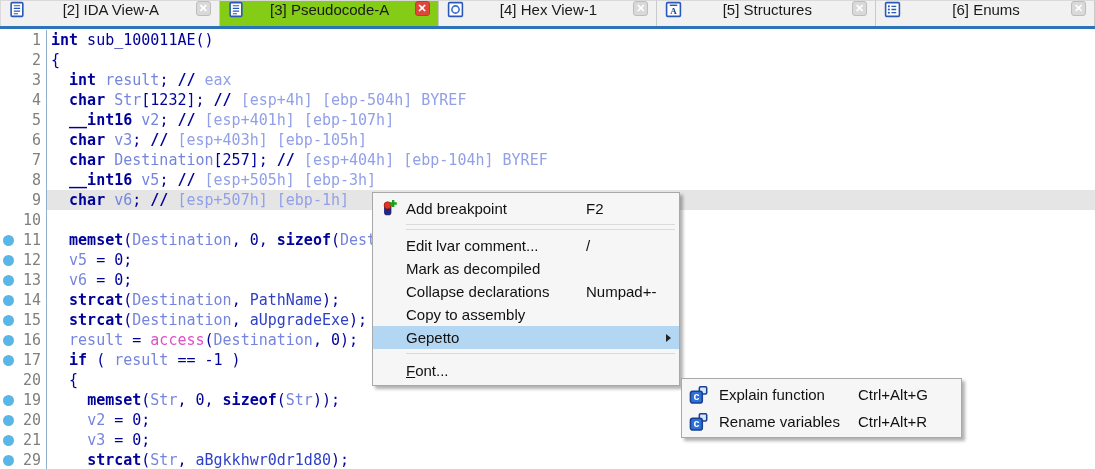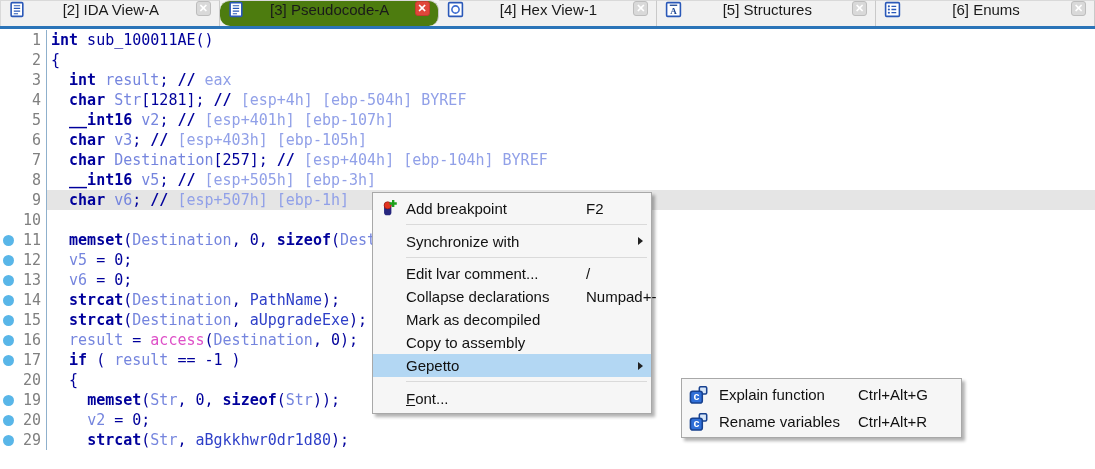--- a/index.html
+++ b/index.html
@@ -5,21 +5,21 @@
   * { margin:0; padding:0; box-sizing:border-box; }
   html,body { width:1095px; height:469px; overflow:hidden; background:#fff;
               font-family:"Liberation Sans", sans-serif; }
 
   
   .tabbar { height:29px; display:flex; background:#f1f1f1;
             border-bottom:3px solid var(--accent_blue,#2b74b8); }
   .tab { flex:1; display:flex; align-items:flex-start; gap:6px; padding:0 8px;
          background:#f1f1f1; border-right:1px solid #c9c9c9; border-top:1px solid #d9d9d9; cursor:default; }
   .tab:first-child { border-left:1px solid #d9d9d9; }
-  .tab.active { background:#4d7c0f;border-radius:10px; }
+  .tab.active { background:#84cc16; }
   .tab .ticon { width:17px; height:17px; flex:none; display:flex; }
   .tab .ticon svg { width:100%; height:100%; }
   .tab .tlabel { flex:1; text-align:center; font-size:15px; color:#1a1a1a; white-space:nowrap; overflow:hidden; }
   .closebtn { width:15px; height:15px; flex:none; border-radius:3px; background:#d9d9d9;
               border:1px solid #bdbdbd; color:#ffffff; font-size:11px; font-weight:bold;
               display:flex; align-items:center; justify-content:center; line-height:1; }
   .closebtn.red { background:var(--active_close_red,#e0473a); border-color:#c23a2e; }
 
   
   .editor { position:absolute; left:0; top:29px; width:1095px; height:440px;
@@ -37,21 +37,21 @@
   .row.hl .codeline { background:var(--current_line_bg,#e5e5e5); }
   .kw { color:var(--syntax_keyword,#00009b); font-weight:bold; }
   .pl { color:var(--syntax_plain,#00009b); }
   .lv { color:var(--syntax_local,#7585de); }
   .gv { color:var(--syntax_global,#2e3fc8); }
   .im { color:var(--syntax_import,#de50c8);margin-top:12px; }
   .cm { color:var(--syntax_comment,#91a0e8); }
   .cs { color:var(--syntax_keyword,#00009b); font-weight:bold; }
 
   
-  .menu { position:absolute; left:372px; top:192px; width:280px; z-index:10;
+  .menu { position:absolute; left:372px; top:192px; width:308px; z-index:10;
           background:#f6f6f6; border:1px solid #a8a8a8; padding:3px 0;
           box-shadow:3px 3px 3px rgba(0,0,0,.30); font-size:15px; color:#111; }
   .mi { height:24px; display:flex; align-items:center; position:relative;
         padding-left:33px; cursor:default; white-space:nowrap; }
   .mi.mid { height:23px; }
   .mi.hl-item { background:var(--menu_highlight,#b3d7f3); }
   .mi .ic { position:absolute; left:6px; top:50%; transform:translateY(-50%);
             width:18px; height:18px; display:flex; }
   .mi .ic svg { width:100%; height:100%; }
   .mi .sc { position:absolute; left:213px; }
@@ -150,21 +150,21 @@
       <span class="dot off"></span>
       <span class="lnum">3</span>
     </span>
     <span class="codeline"><span class="pl">  </span><span class="kw">int</span><span class="pl"> </span><span class="lv">result</span><span class="pl">; </span><span class="cs">//</span><span class="cm"> eax</span></span>
   </div>
     <div class="row">
     <span class="gutter">
       <span class="dot off"></span>
       <span class="lnum">4</span>
     </span>
-    <span class="codeline"><span class="pl">  </span><span class="kw">char</span><span class="pl"> </span><span class="lv">Str</span><span class="pl">[1281]; </span><span class="cs">//</span><span class="cm"> [esp+4h] [ebp-504h] BYREF</span></span>
+    <span class="codeline"><span class="pl">  </span><span class="kw">char</span><span class="pl"> </span><span class="lv">Str</span><span class="pl">[1232]; </span><span class="cs">//</span><span class="cm"> [esp+4h] [ebp-504h] BYREF</span></span>
   </div>
     <div class="row">
     <span class="gutter">
       <span class="dot off"></span>
       <span class="lnum">5</span>
     </span>
     <span class="codeline"><span class="pl">  </span><span class="kw">__int16</span><span class="pl"> </span><span class="lv">v2</span><span class="pl">; </span><span class="cs">//</span><span class="cm"> [esp+401h] [ebp-107h]</span></span>
   </div>
     <div class="row">
     <span class="gutter">
@@ -263,20 +263,27 @@
       <span class="lnum">19</span>
     </span>
     <span class="codeline"><span class="pl">    </span><span class="kw">memset</span><span class="pl">(</span><span class="lv">Str</span><span class="pl">, 0, </span><span class="kw">sizeof</span><span class="pl">(</span><span class="lv">Str</span><span class="pl">));</span></span>
   </div>
     <div class="row">
     <span class="gutter">
       <span class="dot"></span>
       <span class="lnum">20</span>
     </span>
     <span class="codeline"><span class="pl">    </span><span class="lv">v2</span><span class="pl"> = 0;</span></span>
+  </div>
+    <div class="row">
+    <span class="gutter">
+      <span class="dot"></span>
+      <span class="lnum">21</span>
+    </span>
+    <span class="codeline"><span class="pl">    </span><span class="lv">v3</span><span class="pl"> = 0;</span></span>
   </div>
     <div class="row">
     <span class="gutter">
       <span class="dot"></span>
       <span class="lnum">29</span>
     </span>
     <span class="codeline"><span class="pl">    </span><span class="kw">strcat</span><span class="pl">(</span><span class="lv">Str</span><span class="pl">, </span><span class="gv">aBgkkhwr0dr1d80</span><span class="pl">);</span></span>
   </div>
   </div>
 
@@ -286,41 +293,35 @@
         <svg viewBox="0 0 16 16">
           <rect x="4.5" y="3" width="6.5" height="11.5" rx="2.5" fill="#26267e"></rect>
           <circle cx="7.7" cy="5.6" r="3.2" fill="#e23420" stroke="#8a1208" stroke-width="0.5"></circle>
           <path d="M12.6 0.8v6.4M9.4 4h6.4" stroke="#1ba01b" stroke-width="2.1"></path>
         </svg>
       </span>
     <span class="mlabel">Add breakpoint</span>
     <span class="sc">F2</span>
   </div>
     <div class="msep"></div>
-    <div class="mi">
-
-    <span class="mlabel">Synchronize with</span>
-
-  <span class="arrow"></span>
-    </div>
     <div class="msep"></div>
     <div class="mi mid">
 
     <span class="mlabel">Edit lvar comment...</span>
     <span class="sc">/</span>
   </div>
     <div class="mi mid">
 
+    <span class="mlabel">Mark as decompiled</span>
+
+  </div>
+    <div class="mi mid">
+
     <span class="mlabel">Collapse declarations</span>
     <span class="sc">Numpad+-</span>
-  </div>
-    <div class="mi mid">
-
-    <span class="mlabel">Mark as decompiled</span>
-
   </div>
     <div class="mi mid">
 
     <span class="mlabel">Copy to assembly</span>
 
   </div>
     <div class="mi mid hl-item">
 
     <span class="mlabel">Gepetto</span>
 

